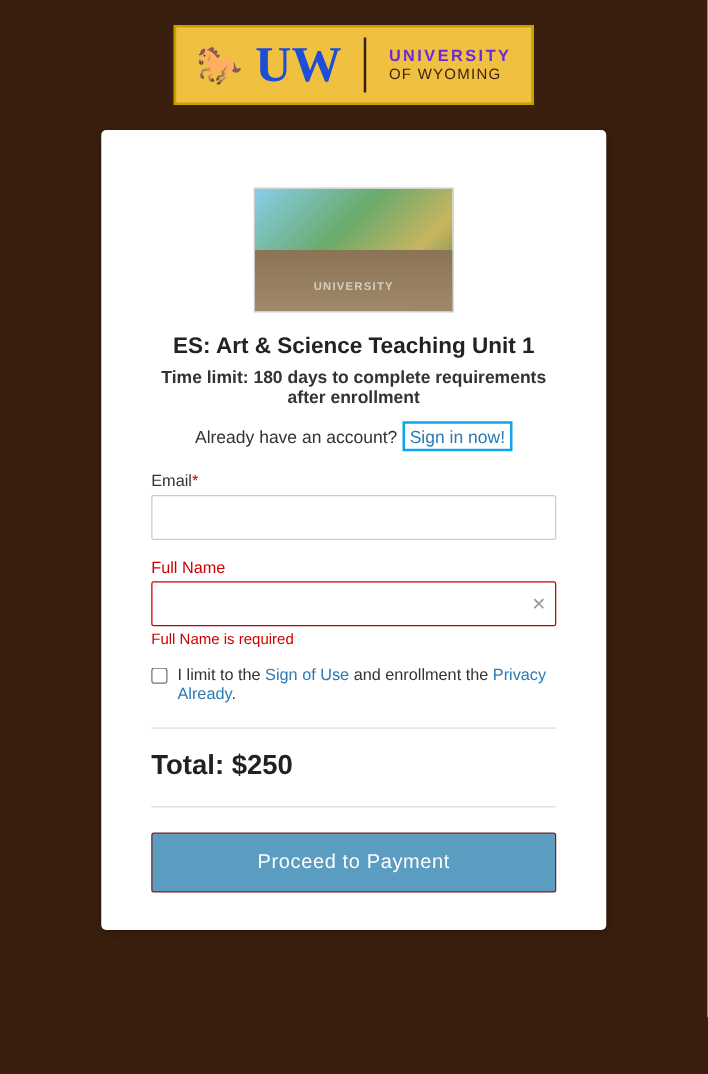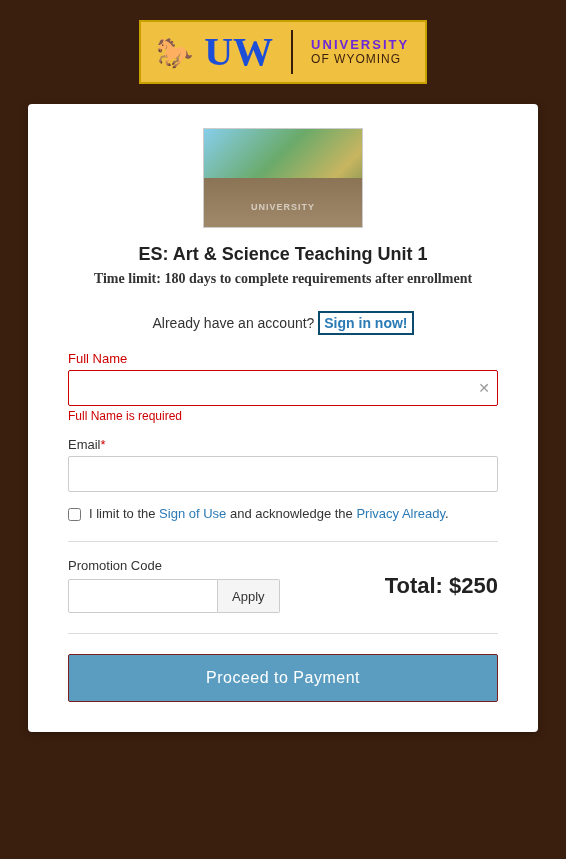--- a/index.html
+++ b/index.html
@@ -52,23 +52,23 @@
     .uw-logo-text .wyoming {
       font-size: 12px;
       color: #3b1f0e;
       letter-spacing: 1px;
       text-transform: uppercase;
     }
 
     
     .card {
       background: #fff;
-      width: 510px;
+      width: 404px;
       border-radius: 4px;
-      padding: 24px 40px 30px 40px;
+      padding: 46px 40px 30px 40px;
       box-shadow: 0 2px 10px rgba(0,0,0,0.3);
     }
 
     .course-image {
       display: flex;
       justify-content: center;
       margin-bottom: 16px;
     }
 
     .course-img-placeholder {
@@ -108,38 +108,36 @@
       font-weight: bold;
       color: #222;
       margin-bottom: 6px;
     }
 
     .course-subtitle {
       text-align: center;
       font-size: 14px;
       font-weight: bold;
       color: #333;
-      margin-bottom: 28px;
-      font-family: Liberation Serif, serif;
+      margin-bottom: 16px;
     }
 
     .signin-row {
       text-align: center;
       font-size: 14px;
       color: #333;
       margin-bottom: 20px;
     }
 
     .signin-link {
       color: #2a7ab5;
       text-decoration: none;
-      border: 2px solid #0c4a6e;
+      border: 2px solid #0ea5e9;
       padding: 2px 4px;
       cursor: pointer;
-      font-weight: bold;
     }
 
     
     .field-group {
       margin-bottom: 14px;
     }
 
     .field-label {
       font-size: 13px;
       color: #c00;
@@ -331,60 +329,53 @@
   <div class="course-subtitle">Time limit: 180 days to complete requirements after enrollment</div>
 
   
   <div class="signin-row">
     <span>Already have an account?</span>
     <a class="signin-link" href="#">Sign in now!</a>
   </div>
 
   
   <div class="field-group">
+    <label class="field-label black">
+      <span>Email</span><span class="required">*</span>
+    </label>
+    <div class="input-wrapper">
+      <input type="text" class="text-input" placeholder="" style="">
+    </div>
+  </div>
+
+  
+  <div class="field-group">
     <label class="field-label">Full Name</label>
     <div class="input-wrapper">
       <input type="text" class="text-input" style="border-color: rgb(204, 0, 0);" placeholder="">
       <button class="input-clear">✕</button>
     </div>
     <div class="error-text">Full Name is required</div>
   </div>
 
   
-  <div class="field-group">
-    <label class="field-label black">
-      <span>Email</span><span class="required">*</span>
-    </label>
-    <div class="input-wrapper">
-      <input type="text" class="text-input" placeholder="" style="">
-    </div>
-  </div>
-
-  
   <div class="checkbox-row">
     <input type="checkbox" style="">
     <span>
       <span>I limit to the</span>
       <a class="link-blue" href="#">Sign of Use</a>
-      <span>and acknowledge the</span>
+      <span>and enrollment the</span>
       <a class="link-blue" href="#">Privacy Already</a>.
     </span>
   </div>
 
   <hr class="divider">
 
   
   <div class="promo-row">
-    <div class="promo-section">
-      <span class="promo-label">Promotion Code</span>
-      <div class="promo-input-row">
-        <input type="text" class="promo-input" placeholder="" style="">
-        <button class="apply-btn">Apply</button>
-      </div>
-    </div>
     <span class="total-text">Total: $250</span>
   </div>
 
   <hr class="bottom-divider">
 
   
   <button class="proceed-btn">Proceed to Payment</button>
 
 </div>
 

